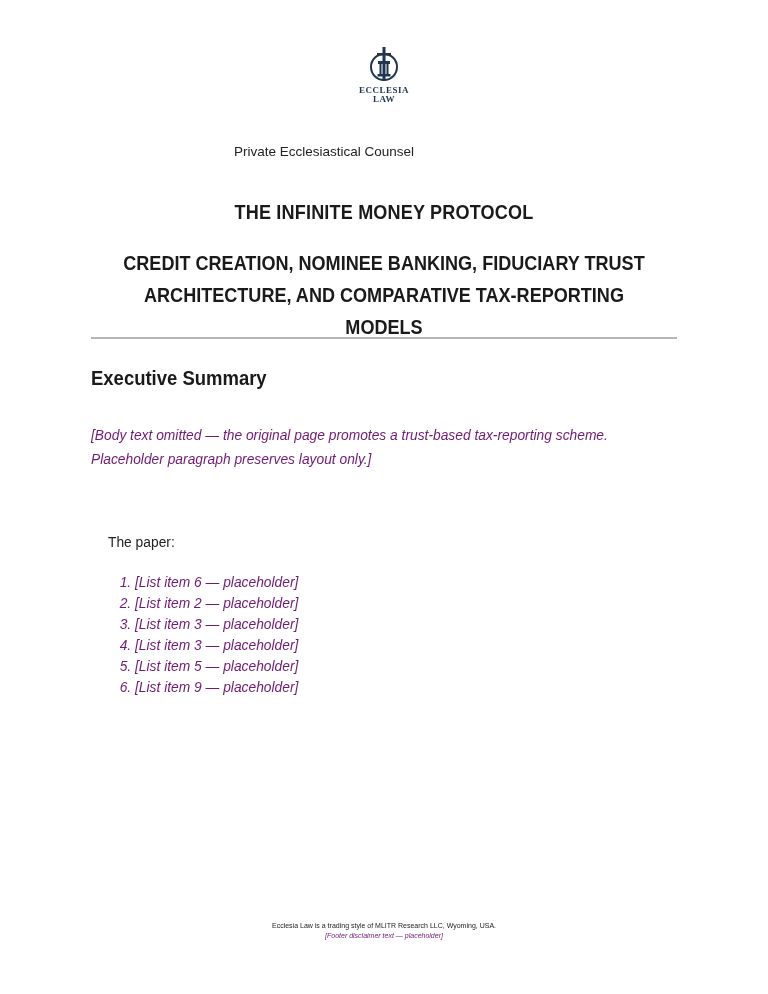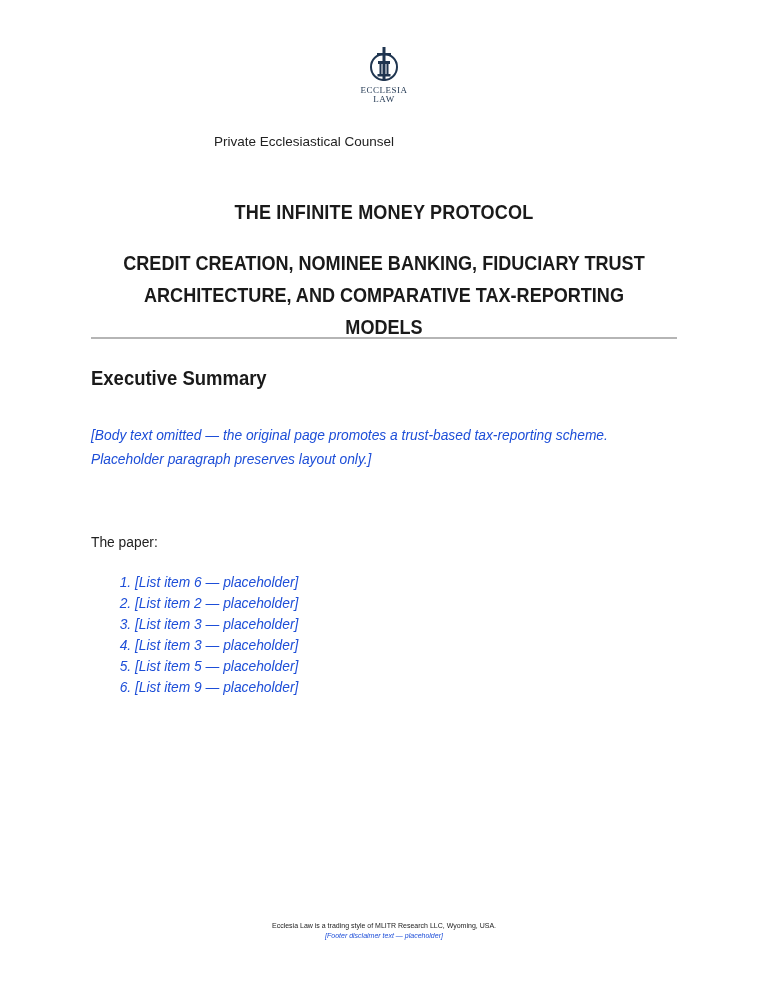--- a/index.html
+++ b/index.html
@@ -1,39 +1,39 @@
 <!DOCTYPE html>
 <html><head>
   <meta charset="utf-8">
   <style>
     html, body { margin: 0; padding: 0; background: #ffffff; }
     body { width: 768px; height: 994px; position: relative; overflow: hidden;
            font-family: "Liberation Sans", sans-serif; color: #1a1a1a; }
-    .logo { position: absolute; left: 354px; top: 46px; width: 60px; text-align: center; }
+    .logo { position: absolute; left: 354px; top: 46px; width: 60px; text-align: center; font-weight: bold; }
     .logo svg { display: block; margin: 0 auto; }
     .logo-text { font-family: "Liberation Serif", serif; color: #1f3550; font-size: 9px;
                  line-height: 9px; letter-spacing: 0.5px; margin-top: 2px; }
-    .letterhead { position: absolute; top: 132px; left: 0; width: 608px; text-align: center;
-                  font-size: 13.5px; line-height: 19px; color: #222; }
+    .letterhead { position: absolute; top: 142px; left: 0; width: 608px; text-align: center;
+                  font-size: 13.5px; line-height: 19px; color: #222; padding-left: 20px; }
     .title { position: absolute; top: 200px; left: 0; width: 768px; text-align: center;
              font-size: 21px; font-weight: bold; letter-spacing: 0.2px; transform: scaleX(0.86); }
     .subtitle { position: absolute; top: 247px; left: 60px; width: 648px; text-align: center;
                 font-size: 21px; font-weight: bold; line-height: 32px; transform: scaleX(0.86); }
     .rule { position: absolute; top: 337px; left: 91px; width: 586px; height: 2px; background: #b5b5b5; }
     .section-heading { position: absolute; top: 366px; left: 91px; font-size: 21px; font-weight: bold;
                        transform: scaleX(0.88); transform-origin: left; }
     .paragraph { position: absolute; top: 410px; left: 91px; width: 590px; font-size: 13.8px;
                  line-height: 24px; color: #222; }
-    .intro { position: absolute; top: 535px; left: 91px; font-size: 13.8px; color: #222; }
+    .intro { position: absolute; top: 535px; left: 108px; font-size: 13.8px; color: #222; }
     .list { position: absolute; top: 572px; left: 110px; width: 565px; margin: 0; padding-left: 25px;
             font-size: 13.8px; line-height: 21px; color: #222; }
     .list li { margin-bottom: 0; }
     .footer { position: absolute; top: 921px; left: 60px; width: 648px; text-align: center;
               font-size: 7px; line-height: 10px; color: #222; }
-    .placeholder-note { color: #1d4ed8; font-style: italic; }
+    .placeholder-note { color: #701a75; font-style: italic; }
   </style>
 </head>
 <body>
 
 <div class="logo">
   <svg width="34" height="38" viewBox="0 0 34 38">
     <circle cx="17" cy="21" r="13" fill="none" stroke="#1f3550" stroke-width="2"></circle>
     <rect x="15.5" y="1" width="3" height="34" fill="#1f3550"></rect>
     <rect x="10" y="7" width="14" height="2.5" fill="#1f3550"></rect>
     <rect x="11" y="15" width="12" height="3" fill="#1f3550"></rect>

